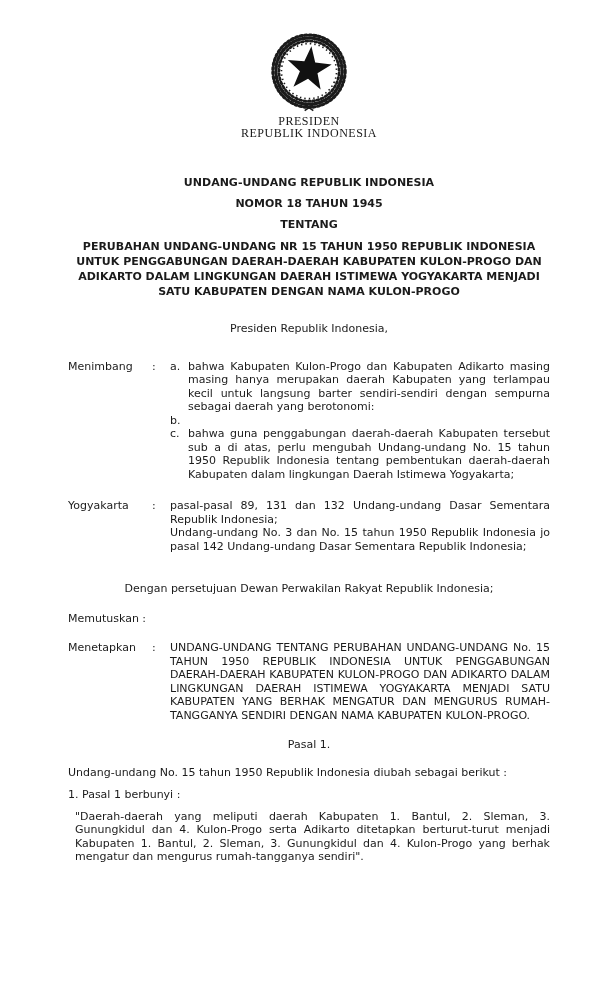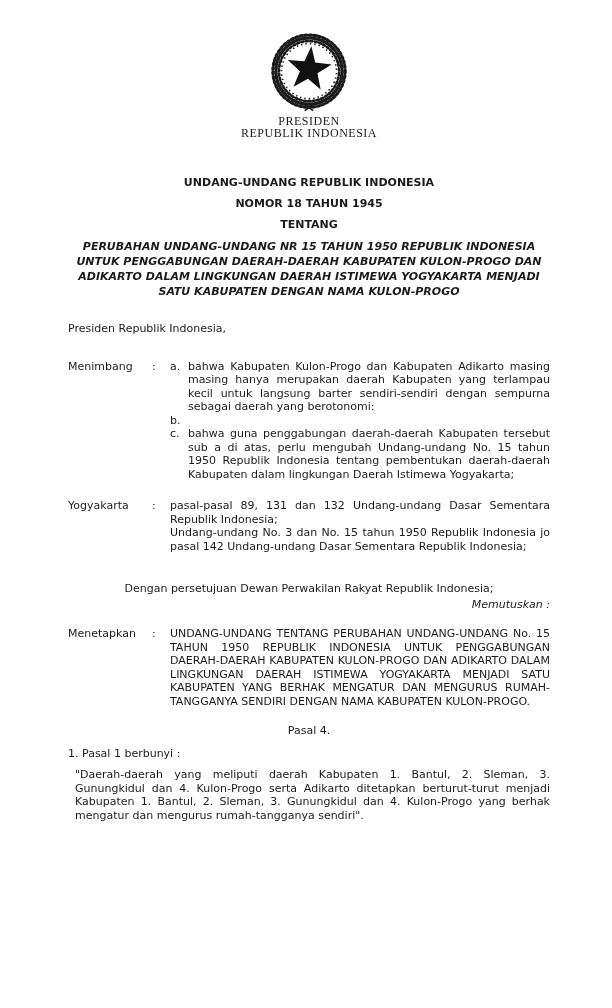--- a/index.html
+++ b/index.html
@@ -20,37 +20,37 @@
   .letterhead { text-align:center; }
   .seal { display:block; margin:0 auto; width:86px; height:88px; }
   .org1, .org2 {
     font-family:"Liberation Serif", serif;
     font-size:12px; line-height:11.5px; letter-spacing:0.5px;
   }
 
   
   .titleblock { margin-top:37px; text-align:center; font-weight:bold; }
   .tline { margin-bottom:8px; line-height:13px; }
-  .tsubject { margin:6px auto 0; width:478px; line-height:15px;font-style:italic; }
+  .tsubject { margin:6px auto 0; width:478px; line-height:15px; }
 
-  .salutation { margin-top:23px; text-align:left; }
+  .salutation { margin-top:23px; text-align:center; }
 
   
   .clause { display:grid; grid-template-columns:84px 18px 1fr; align-items:start; }
   .c-label { grid-column:1; }
   .c-colon { grid-column:2; }
   .c-body  { grid-column:3; text-align:justify; }
   .items   { display:grid; grid-template-columns:18px 1fr; }
   .i-marker { grid-column:1; }
   .i-text  { grid-column:2; text-align:justify; }
 
   .sec-considering { margin-top:24px; }
   .sec-recalling   { margin-top:18px; }
   .approval  { margin-top:29px; text-align:center; }
-  .decision  { margin-top:2px; text-align:right;font-style:italic; }
+  .decision  { margin-top:16px; text-align:left; }
   .sec-enacting { margin-top:16px; }
   .article-heading { margin-top:16px; text-align:center; }
   .article-intro { margin-top:14px; }
   .article-item { margin-top:9px; }
   .article-quote { margin-top:8px; padding-left:7px; text-align:justify; }
 
   .seal path, .seal circle, .seal line { vector-effect:non-scaling-stroke; }
 </style>
 </head>
 <body>
@@ -109,22 +109,23 @@
     <div class="approval">Dengan persetujuan Dewan Perwakilan Rakyat Republik Indonesia;</div>
 
     <div class="decision">Memutuskan :</div>
 
     <div class="clause sec-enacting">
       <div class="c-label">Menetapkan</div>
       <div class="c-colon">:</div>
       <div class="c-body">UNDANG-UNDANG TENTANG PERUBAHAN UNDANG-UNDANG No. 15 TAHUN 1950 REPUBLIK INDONESIA UNTUK PENGGABUNGAN DAERAH-DAERAH KABUPATEN KULON-PROGO DAN ADIKARTO DALAM LINGKUNGAN DAERAH ISTIMEWA YOGYAKARTA MENJADI SATU KABUPATEN YANG BERHAK MENGATUR DAN MENGURUS RUMAH-TANGGANYA SENDIRI DENGAN NAMA KABUPATEN KULON-PROGO.</div>
     </div>
 
-    <div class="article-heading">Pasal 4.</div>
+    <div class="article-heading">Pasal 1.</div>
 
+    <div class="article-intro">Undang-undang No. 15 tahun 1950 Republik Indonesia diubah sebagai berikut :</div>
 
     <div class="article-item">
       <span>1.</span>
       <span>Pasal 1 berbunyi :</span>
     </div>
 
     <div class="article-quote">"Daerah-daerah yang meliputi daerah Kabupaten 1. Bantul, 2. Sleman, 3. Gunungkidul dan 4. Kulon-Progo serta Adikarto ditetapkan berturut-turut menjadi Kabupaten 1. Bantul, 2. Sleman, 3. Gunungkidul dan 4. Kulon-Progo yang berhak mengatur dan mengurus rumah-tangganya sendiri".</div>
 
   </div>
 </div>

